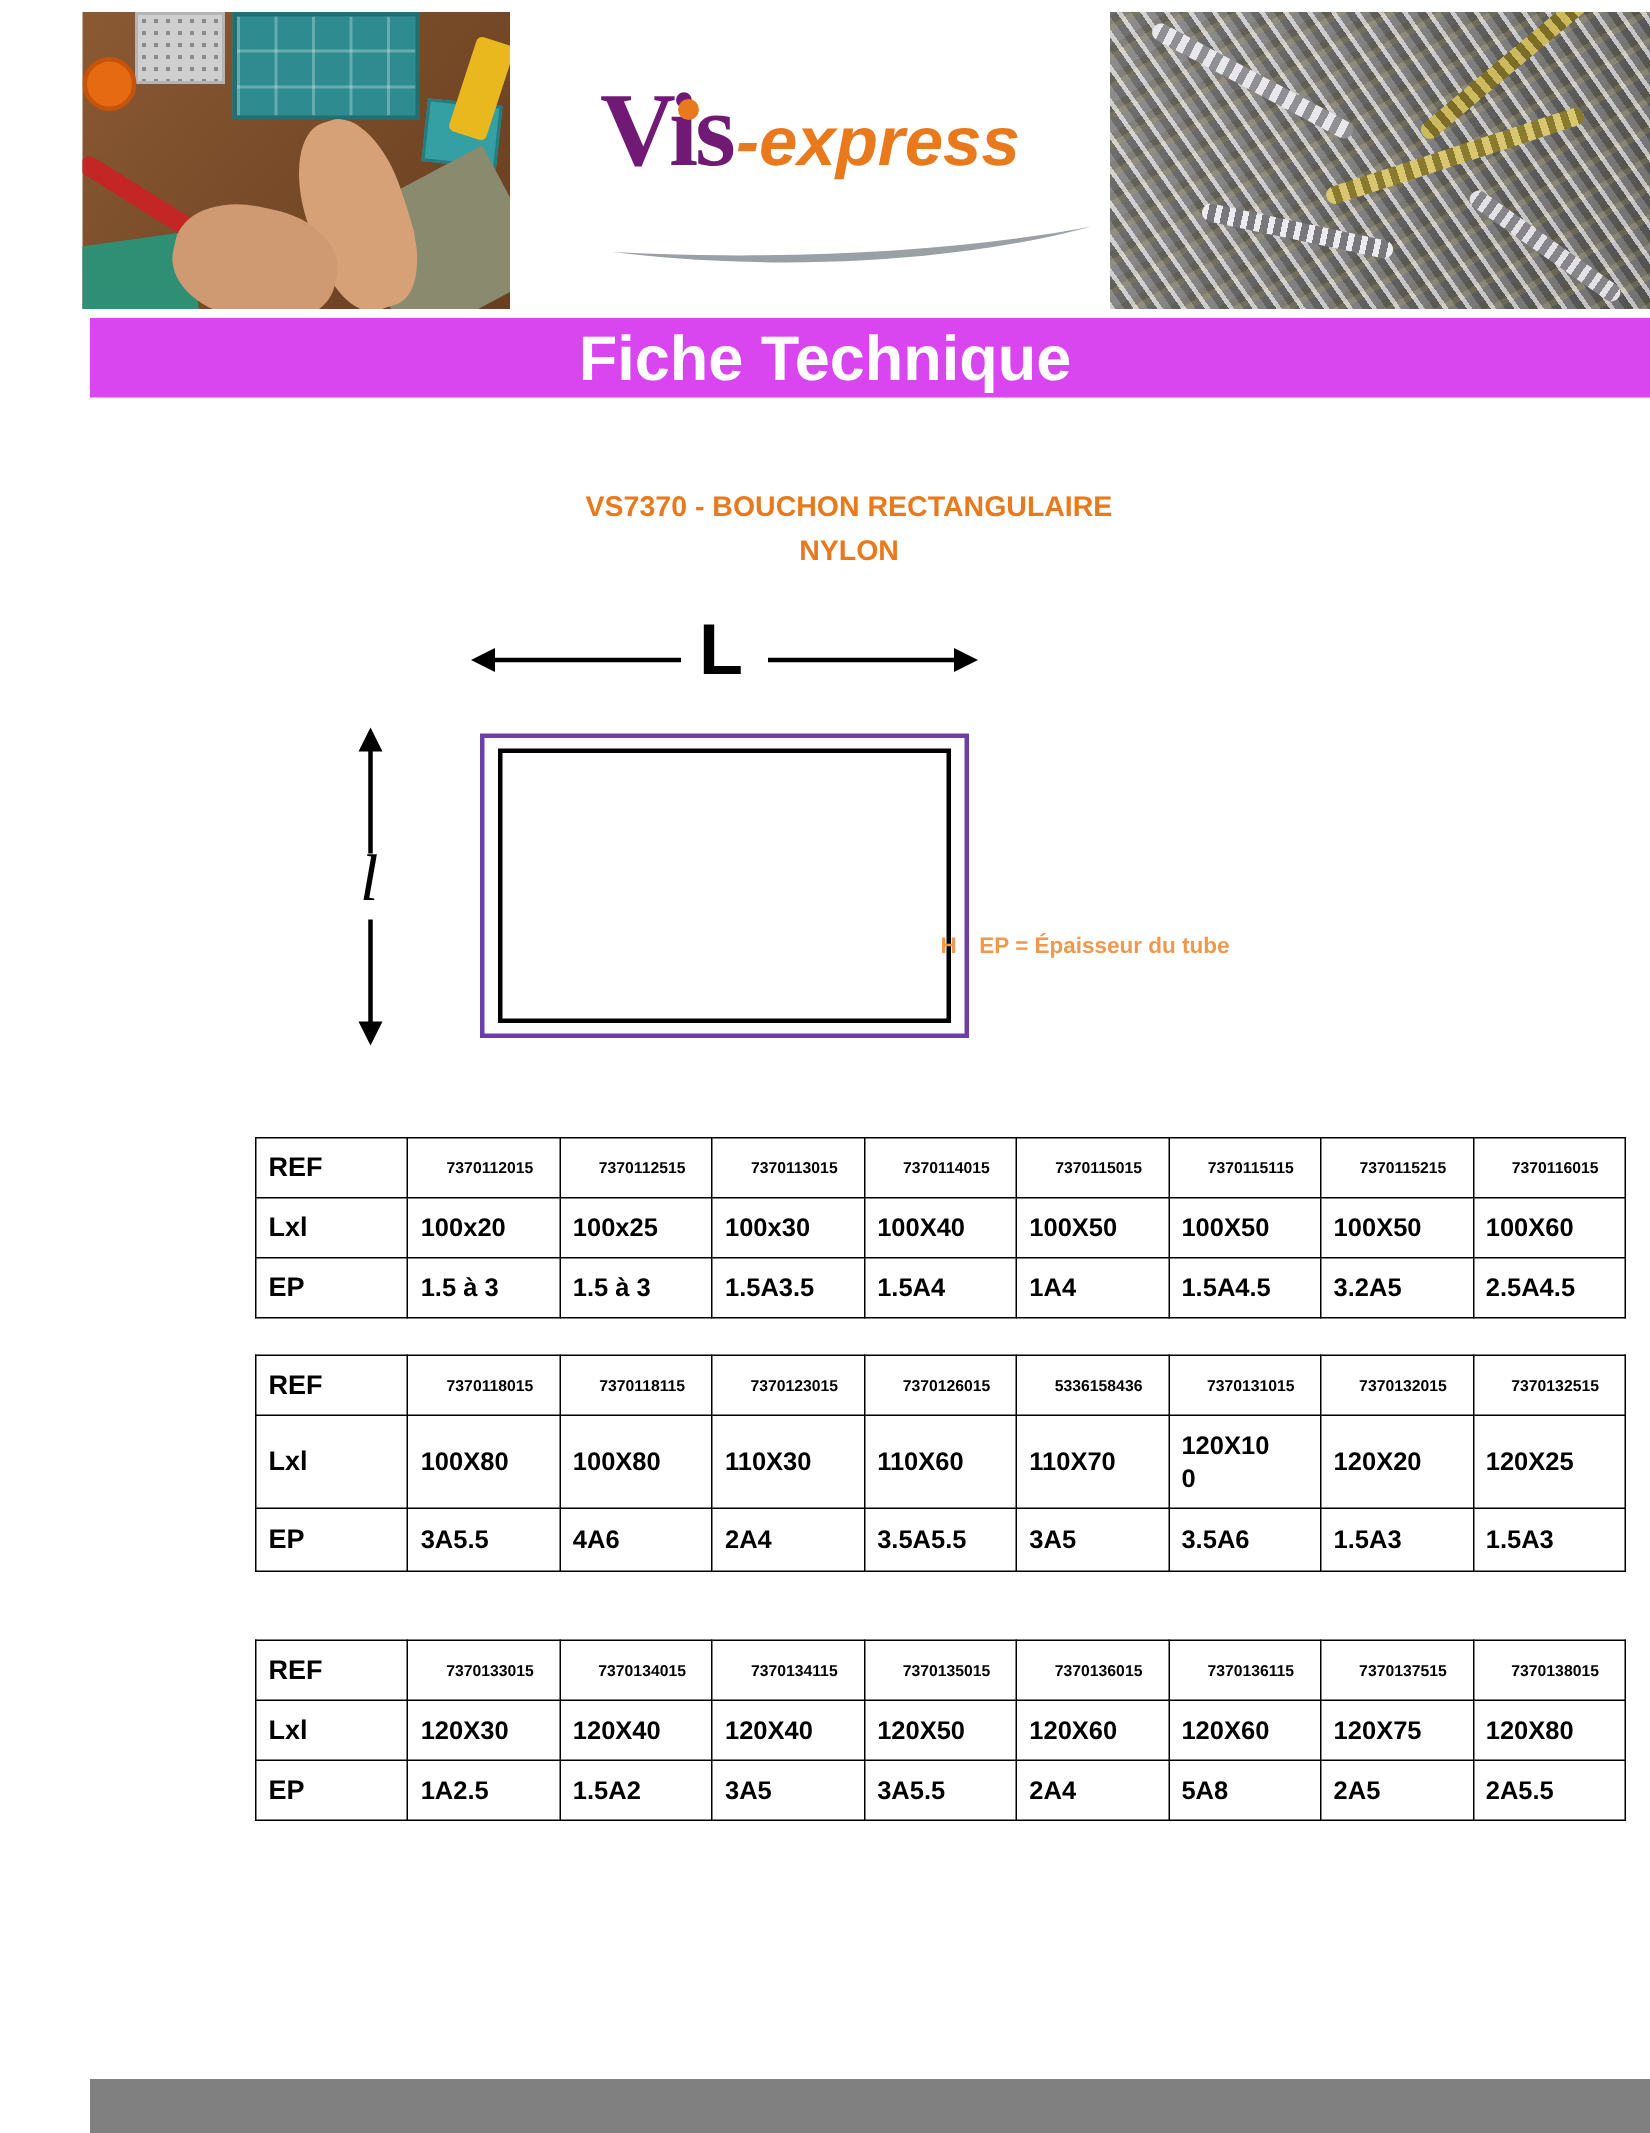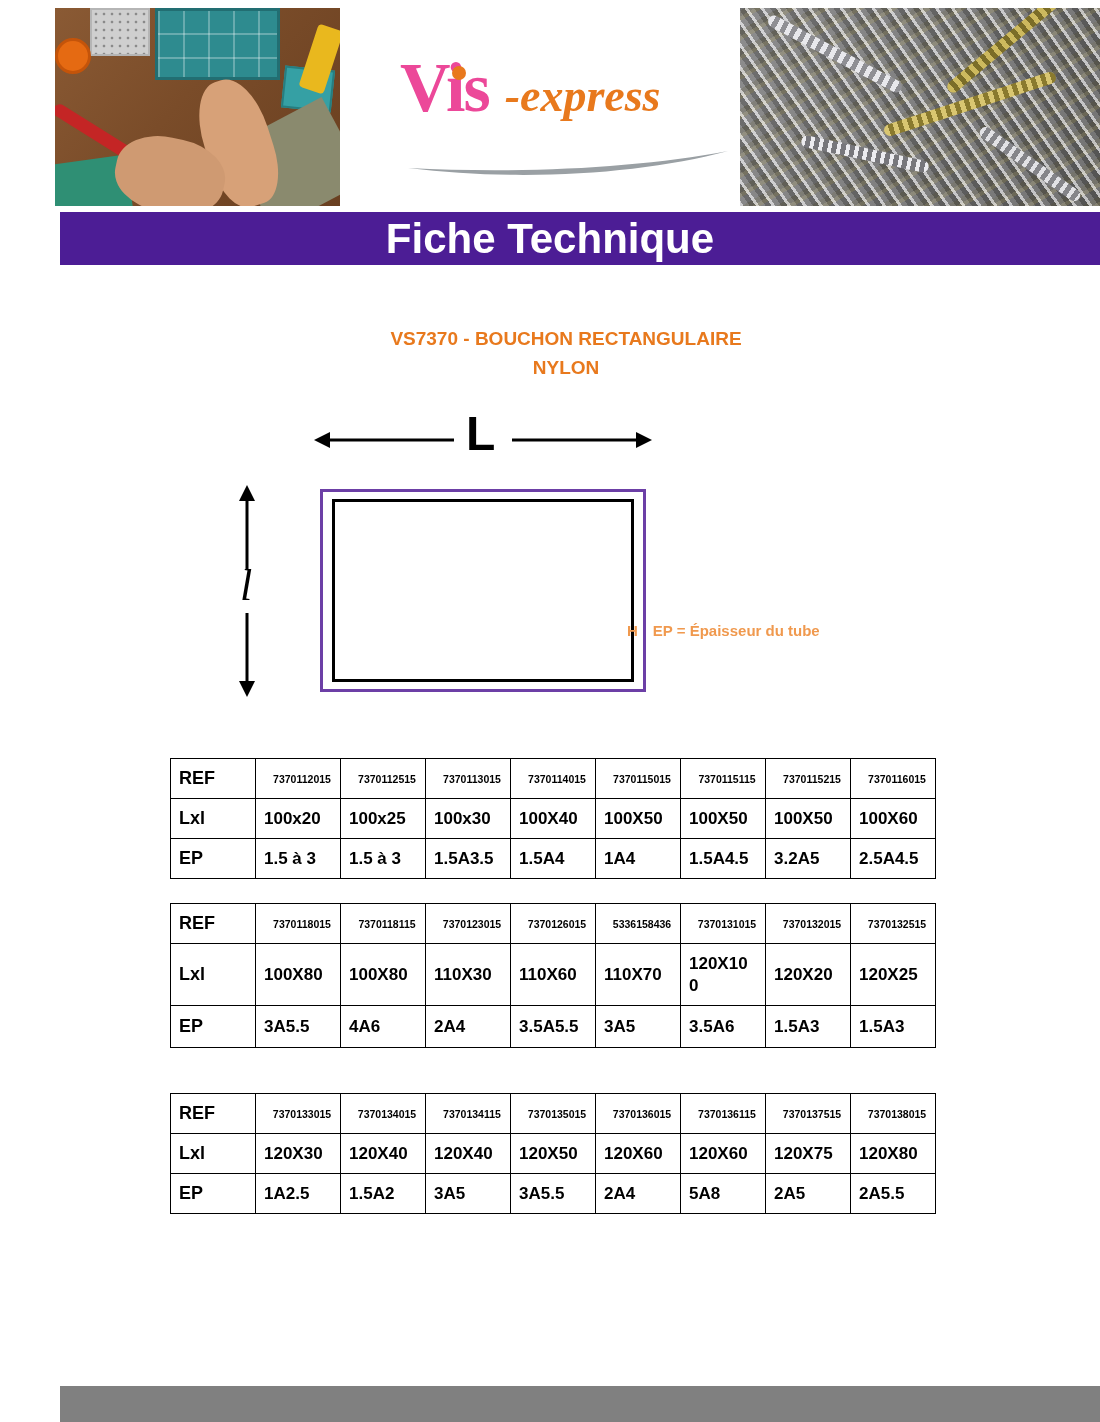--- a/index.html
+++ b/index.html
@@ -39,49 +39,49 @@
   .screw { position:absolute; height:12px; border-radius:6px; }
   .screw.s1 { width:150px; left:20px;  top:40px;  transform:rotate(28deg);  background:repeating-linear-gradient(90deg,#e8e8ec 0 5px,#8f8f94 5px 10px); }
   .screw.s2 { width:180px; left:140px; top:90px;  transform:rotate(-18deg); background:repeating-linear-gradient(90deg,#d9c671 0 5px,#8a7a2e 5px 10px); }
   .screw.s3 { width:130px; left:60px;  top:140px; transform:rotate(12deg);  background:repeating-linear-gradient(90deg,#ececf0 0 4px,#77777c 4px 9px); }
   .screw.s4 { width:160px; left:190px; top:25px;  transform:rotate(-40deg); background:repeating-linear-gradient(90deg,#cdb95e 0 5px,#7b6d28 5px 10px); }
   .screw.s5 { width:120px; left:230px; top:150px; transform:rotate(35deg);  background:repeating-linear-gradient(90deg,#e2e2e6 0 4px,#85858a 4px 9px); }
 
   
   .logo { position:absolute; left:400px; top:48px; width:340px; height:140px; }
   .logo-line { position:relative; white-space:nowrap; }
-  .logo-vis { font-family:"Liberation Serif", serif; font-weight:bold; font-size:70px; color:#ec4899; letter-spacing:-2px; }
-  .logo-express { font-family:Liberation Serif, serif; font-style:italic; font-weight:bold; font-size:46px; color:#e8791d; margin-left:16px; }
+  .logo-vis { font-family:"Liberation Serif", serif; font-weight:bold; font-size:70px; color:#701a75; letter-spacing:-2px; }
+  .logo-express { font-family:Liberation Sans, sans-serif; font-style:italic; font-weight:bold; font-size:46px; color:#e8791d; margin-left:2px; }
   .logo-dot { position:absolute; left:52px; top:18px; width:14px; height:14px; border-radius:50%; background:#e8791d; }
   .logo-swoosh { position:absolute; left:2px; top:100px; }
 
   
   .banner {
-    position:absolute; left:60px; top:212px; width:1040px; height:53px; background:#4c1d95;
+    position:absolute; left:60px; top:212px; width:1040px; height:53px; background:#d946ef;
     display:flex; align-items:center; justify-content:center; padding-right:60px;
   }
   .banner-title { color:#ffffff; font-weight:bold; font-size:42px; letter-spacing:0; }
 
   
   .product-title { position:absolute; left:16px; top:324px; width:1100px; text-align:center;
     color:#e8791d; font-weight:bold; font-size:19px; line-height:29px; }
 
   
   .arrow-h { position:absolute; left:312px; top:430px; }
   .arrow-v { position:absolute; left:237px; top:483px; }
   .dim-L { position:absolute; left:466px; top:406px; font-size:48px; font-weight:bold; color:#000; }
   .dim-l { position:absolute; left:240px; top:560px; font-family:"Liberation Serif", serif; font-style:italic; font-size:44px; color:#000; }
   .rect-outer { position:absolute; left:320px; top:489px; width:326px; height:203px; border:3px solid #6c3fa6; background:#fff; }
   .rect-inner { position:absolute; left:9px; right:9px; top:7px; bottom:7px; border:3.5px solid #000; background:#fff; }
   .ep-note { position:absolute; left:627px; top:622px; display:flex; gap:15px; align-items:baseline; z-index:2; }
   .h-label { font-weight:bold; font-size:15px; color:#f0994e; }
   .ep-text { font-weight:bold; font-size:15px; color:#f0994e; }
 
   
-  .spec-table { position:absolute; left:170px; border-collapse:collapse; table-layout:fixed; width:766px; }
+  .spec-table { position:absolute; left:170px; border-collapse:collapse; table-layout:fixed; width:914px; }
   .spec-table td { border:1.5px solid #000; padding-left:8px; font-weight:bold; color:#000; vertical-align:middle; background:#fff; }
   .spec-table td.lbl { font-size:18px; }
   .spec-table td.ref { font-size:10.5px;text-align:center; }
   .spec-table td.val { font-size:17px; }
   .t1 { top:758px; } .t1 tr { height:40px; }
   .t2 { top:903px; } .t2 tr.row-ref { height:40px; } .t2 tr.row-lxl { height:62px; } .t2 tr.row-ep { height:42px; }
   .t3 { top:1093px; } .t3 tr { height:40px; }
   .force-wrap { display:inline-block; max-width:62px; word-break:break-all; line-height:1.25; vertical-align:middle; }
 
   

